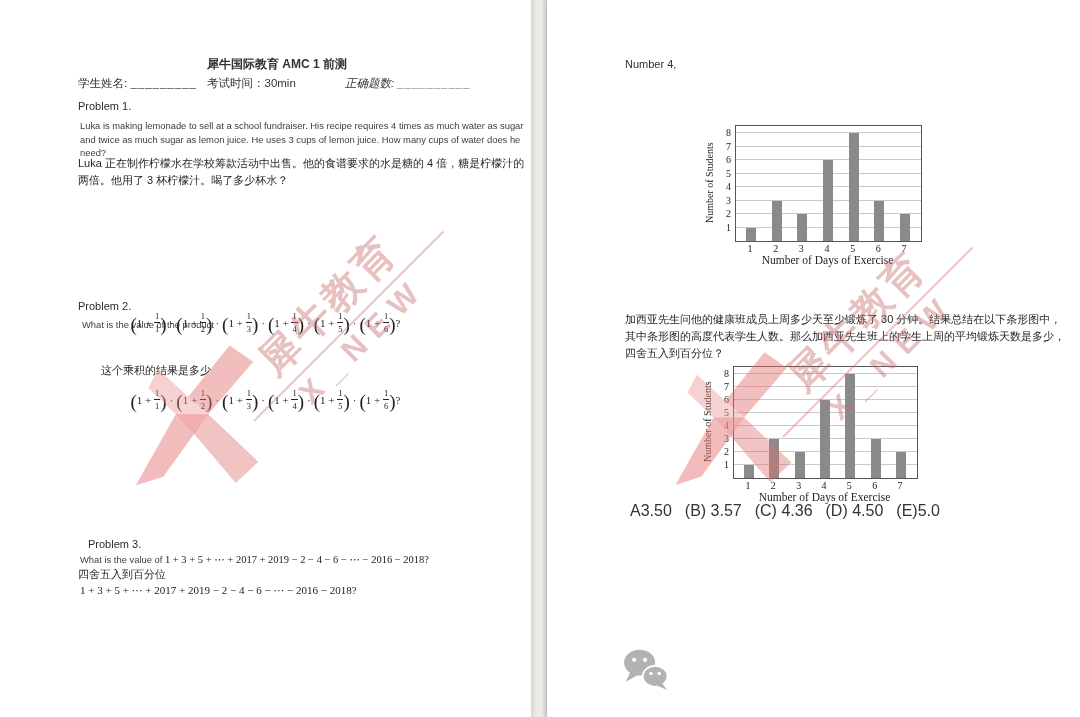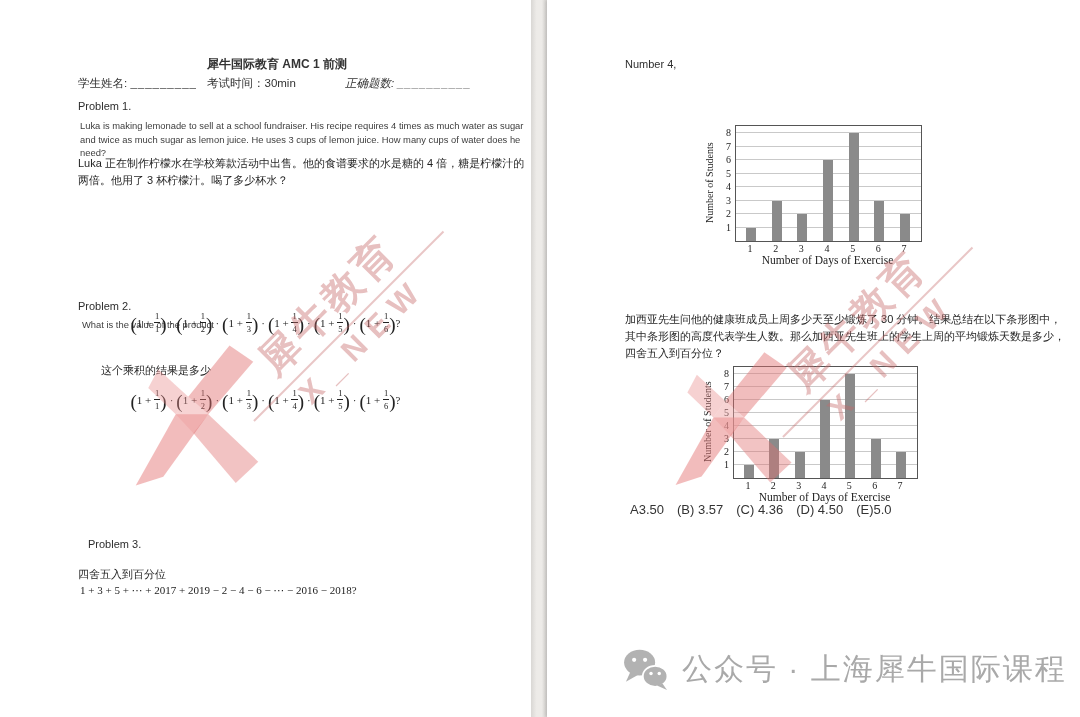--- a/index.html
+++ b/index.html
@@ -42,21 +42,21 @@
   #p3l2{left:80px;top:584px;font-size:11px;}
   
   #p4h{left:78px;top:58px;}
   #p4e{left:80px;top:78px;width:446px;}
   #p4q{left:80px;top:265px;width:446px;}
   .choices{white-space:nowrap;}
   #row1{left:80px;top:292px;font-family:"Liberation Serif",serif;font-size:11.5px;color:#222;}
   #row1 .ch{margin-right:19px;}
   #row1 b{font-weight:700;}
   #p4c{left:78px;top:311px;width:446px;line-height:17px;}
-  #row2{left:83px;top:502px;font-size:13px;color:#333;}
+  #row2{left:83px;top:502px;font-size:16px;color:#333;}
   #row2 .ch{margin-right:13px;}
   
   .chart{position:absolute;}
   #chart1{left:188px;top:125px;}
   #chart2{left:186px;top:366px;}
   .plot{position:absolute;left:0;top:0;border:1px solid #555;background:#fff;}
   .grid{position:absolute;left:0;right:0;height:1px;background:#c9c9c9;}
   .bar{position:absolute;bottom:0;width:10px;z-index:1;}
   .ytick{position:absolute;left:-17px;width:13px;text-align:right;
     font-family:"Liberation Serif",serif;font-size:10px;color:#222;}
@@ -102,20 +102,23 @@
   <div class="abs eng" id="p1e">Luka is making lemonade to sell at a school fundraiser. His recipe requires 4 times as much water as sugar and twice as much sugar as lemon juice. He uses 3 cups of lemon juice. How many cups of water does he need?</div>
   <div class="abs chn" id="p1c">Luka 正在制作柠檬水在学校筹款活动中出售。他的食谱要求的水是糖的 4 倍，糖是柠檬汁的两倍。他用了 3 杯柠檬汁。喝了多少杯水？</div>
 
   <div class="abs ph" id="p2h">Problem 2.</div>
   <div class="abs eng" id="p2e">What is the value of the product</div>
   <div class="abs formula" id="formula1"><span class="lp">(</span>1 + <span class="frac"><span class="n">1</span><span class="d">1</span></span><span class="rp">)</span><span class="cdot">·</span><span class="lp">(</span>1 + <span class="frac"><span class="n">1</span><span class="d">2</span></span><span class="rp">)</span><span class="cdot">·</span><span class="lp">(</span>1 + <span class="frac"><span class="n">1</span><span class="d">3</span></span><span class="rp">)</span><span class="cdot">·</span><span class="lp">(</span>1 + <span class="frac"><span class="n">1</span><span class="d">4</span></span><span class="rp">)</span><span class="cdot">·</span><span class="lp">(</span>1 + <span class="frac"><span class="n">1</span><span class="d">5</span></span><span class="rp">)</span><span class="cdot">·</span><span class="lp">(</span>1 + <span class="frac"><span class="n">1</span><span class="d">6</span></span><span class="rp">)</span>?</div>
   <div class="abs chn" id="p2c">这个乘积的结果是多少</div>
   <div class="abs formula" id="formula2"><span class="lp">(</span>1 + <span class="frac"><span class="n">1</span><span class="d">1</span></span><span class="rp">)</span><span class="cdot">·</span><span class="lp">(</span>1 + <span class="frac"><span class="n">1</span><span class="d">2</span></span><span class="rp">)</span><span class="cdot">·</span><span class="lp">(</span>1 + <span class="frac"><span class="n">1</span><span class="d">3</span></span><span class="rp">)</span><span class="cdot">·</span><span class="lp">(</span>1 + <span class="frac"><span class="n">1</span><span class="d">4</span></span><span class="rp">)</span><span class="cdot">·</span><span class="lp">(</span>1 + <span class="frac"><span class="n">1</span><span class="d">5</span></span><span class="rp">)</span><span class="cdot">·</span><span class="lp">(</span>1 + <span class="frac"><span class="n">1</span><span class="d">6</span></span><span class="rp">)</span>?</div>
 
   <div class="abs ph" id="p3h">Problem 3.</div>
+  <div class="abs" id="p3l1">
+    <span>What is the value of </span><span class="serif">1 + 3 + 5 + ⋯ + 2017 + 2019 − 2 − 4 − 6 − ⋯ − 2016 − 2018?</span>
+  </div>
   <div class="abs chn" id="p3c">四舍五入到百分位</div>
   <div class="abs serif" id="p3l2">1 + 3 + 5 + ⋯ + 2017 + 2019 − 2 − 4 − 6 − ⋯ − 2016 − 2018?</div>
 
   <svg class="wm-x" id="wm-x-1" viewBox="0 0 120 120">
     <polygon points="78,2 97,15 61,57 45,43" fill="rgba(224,112,112,0.46)"></polygon>
     <polygon points="21,21 45,43 35,57 13,36" fill="rgba(233,139,139,0.40)"></polygon>
     <polygon points="3,114 35,57 61,57 25,107" fill="rgba(229,122,122,0.50)"></polygon>
     <polygon points="61,57 101,95 83,112 49,72" fill="rgba(224,112,112,0.42)"></polygon>
     <polygon points="45,43 61,57 49,72 35,57" fill="rgba(238,160,160,0.46)"></polygon>
   </svg>
@@ -213,21 +216,20 @@
     <svg width="46" height="42" viewBox="0 0 50 46">
       <ellipse cx="18" cy="16" rx="17" ry="14" fill="#b2b2b2"></ellipse>
       <polygon points="8,26 3,37 17,29" fill="#b2b2b2"></polygon>
       <circle cx="12" cy="13" r="2.3" fill="#ffffff"></circle>
       <circle cx="24" cy="13" r="2.3" fill="#ffffff"></circle>
       <ellipse cx="35" cy="31" rx="13.5" ry="11.5" fill="#b2b2b2" stroke="#ffffff" stroke-width="2"></ellipse>
       <polygon points="43,39 48,46 37,41" fill="#b2b2b2"></polygon>
       <circle cx="30.5" cy="28" r="1.9" fill="#ffffff"></circle>
       <circle cx="39.5" cy="28" r="1.9" fill="#ffffff"></circle>
     </svg>
-    <span class="txt">公众号 · 上海犀牛国际课程</span>
   </div>
 
   <svg class="wm-x" id="wm-x-2" viewBox="0 0 120 120">
     <polygon points="78,2 97,15 61,57 45,43" fill="rgba(224,112,112,0.46)"></polygon>
     <polygon points="21,21 45,43 35,57 13,36" fill="rgba(233,139,139,0.40)"></polygon>
     <polygon points="3,114 35,57 61,57 25,107" fill="rgba(229,122,122,0.50)"></polygon>
     <polygon points="61,57 101,95 83,112 49,72" fill="rgba(224,112,112,0.42)"></polygon>
     <polygon points="45,43 61,57 49,72 35,57" fill="rgba(238,160,160,0.46)"></polygon>
   </svg>
   <div class="wm" id="wm-text-2">

